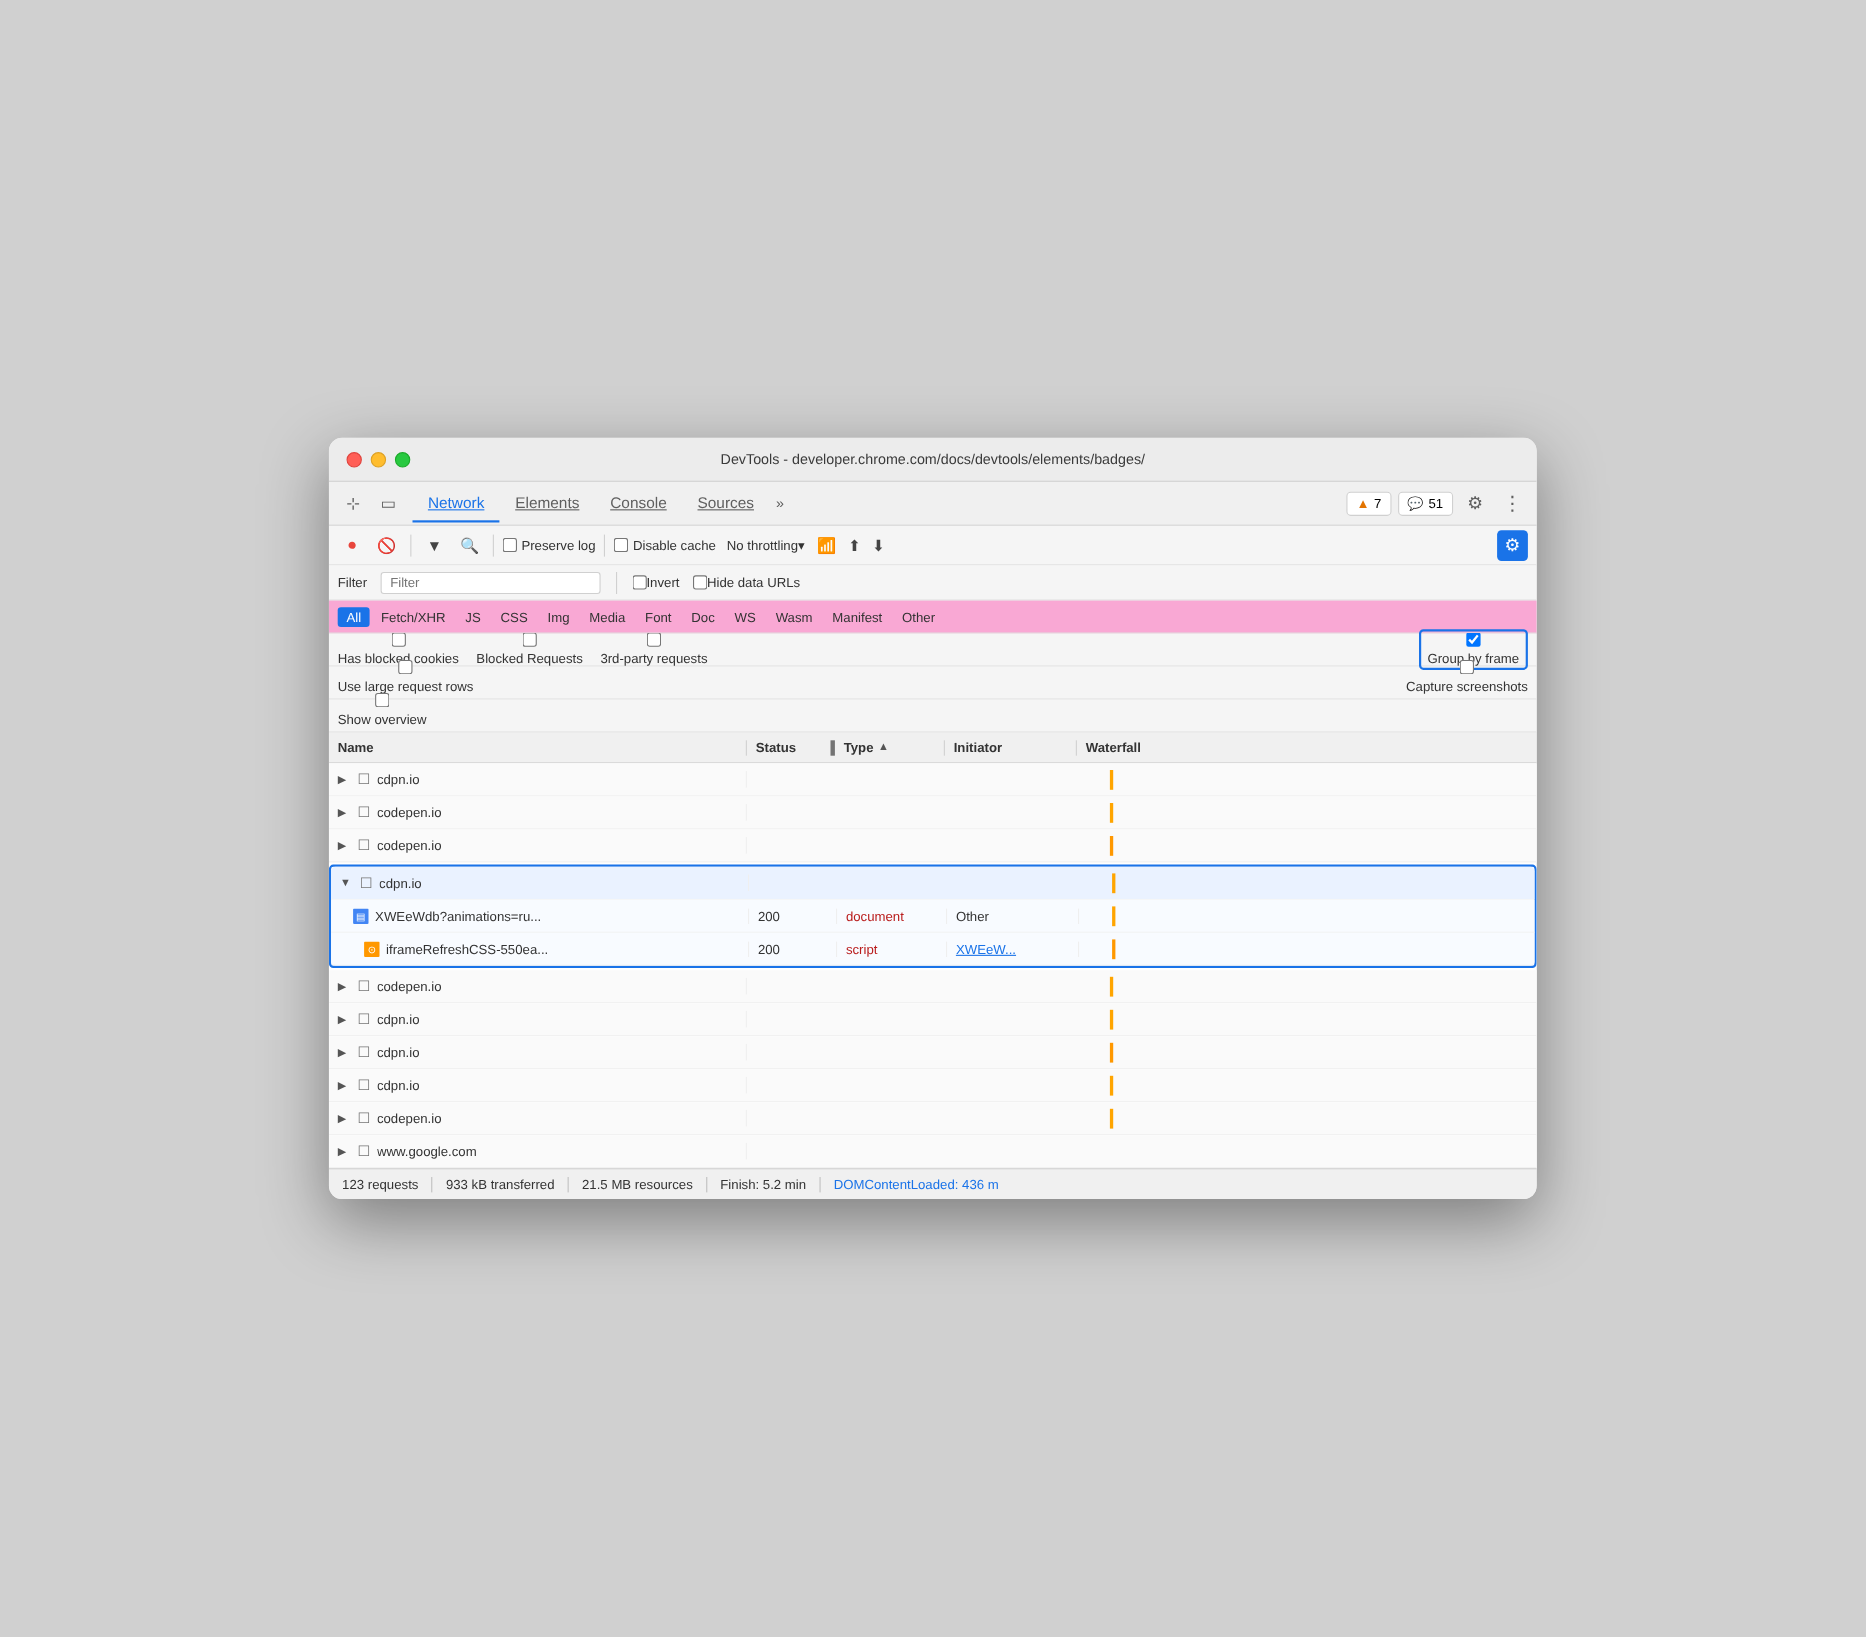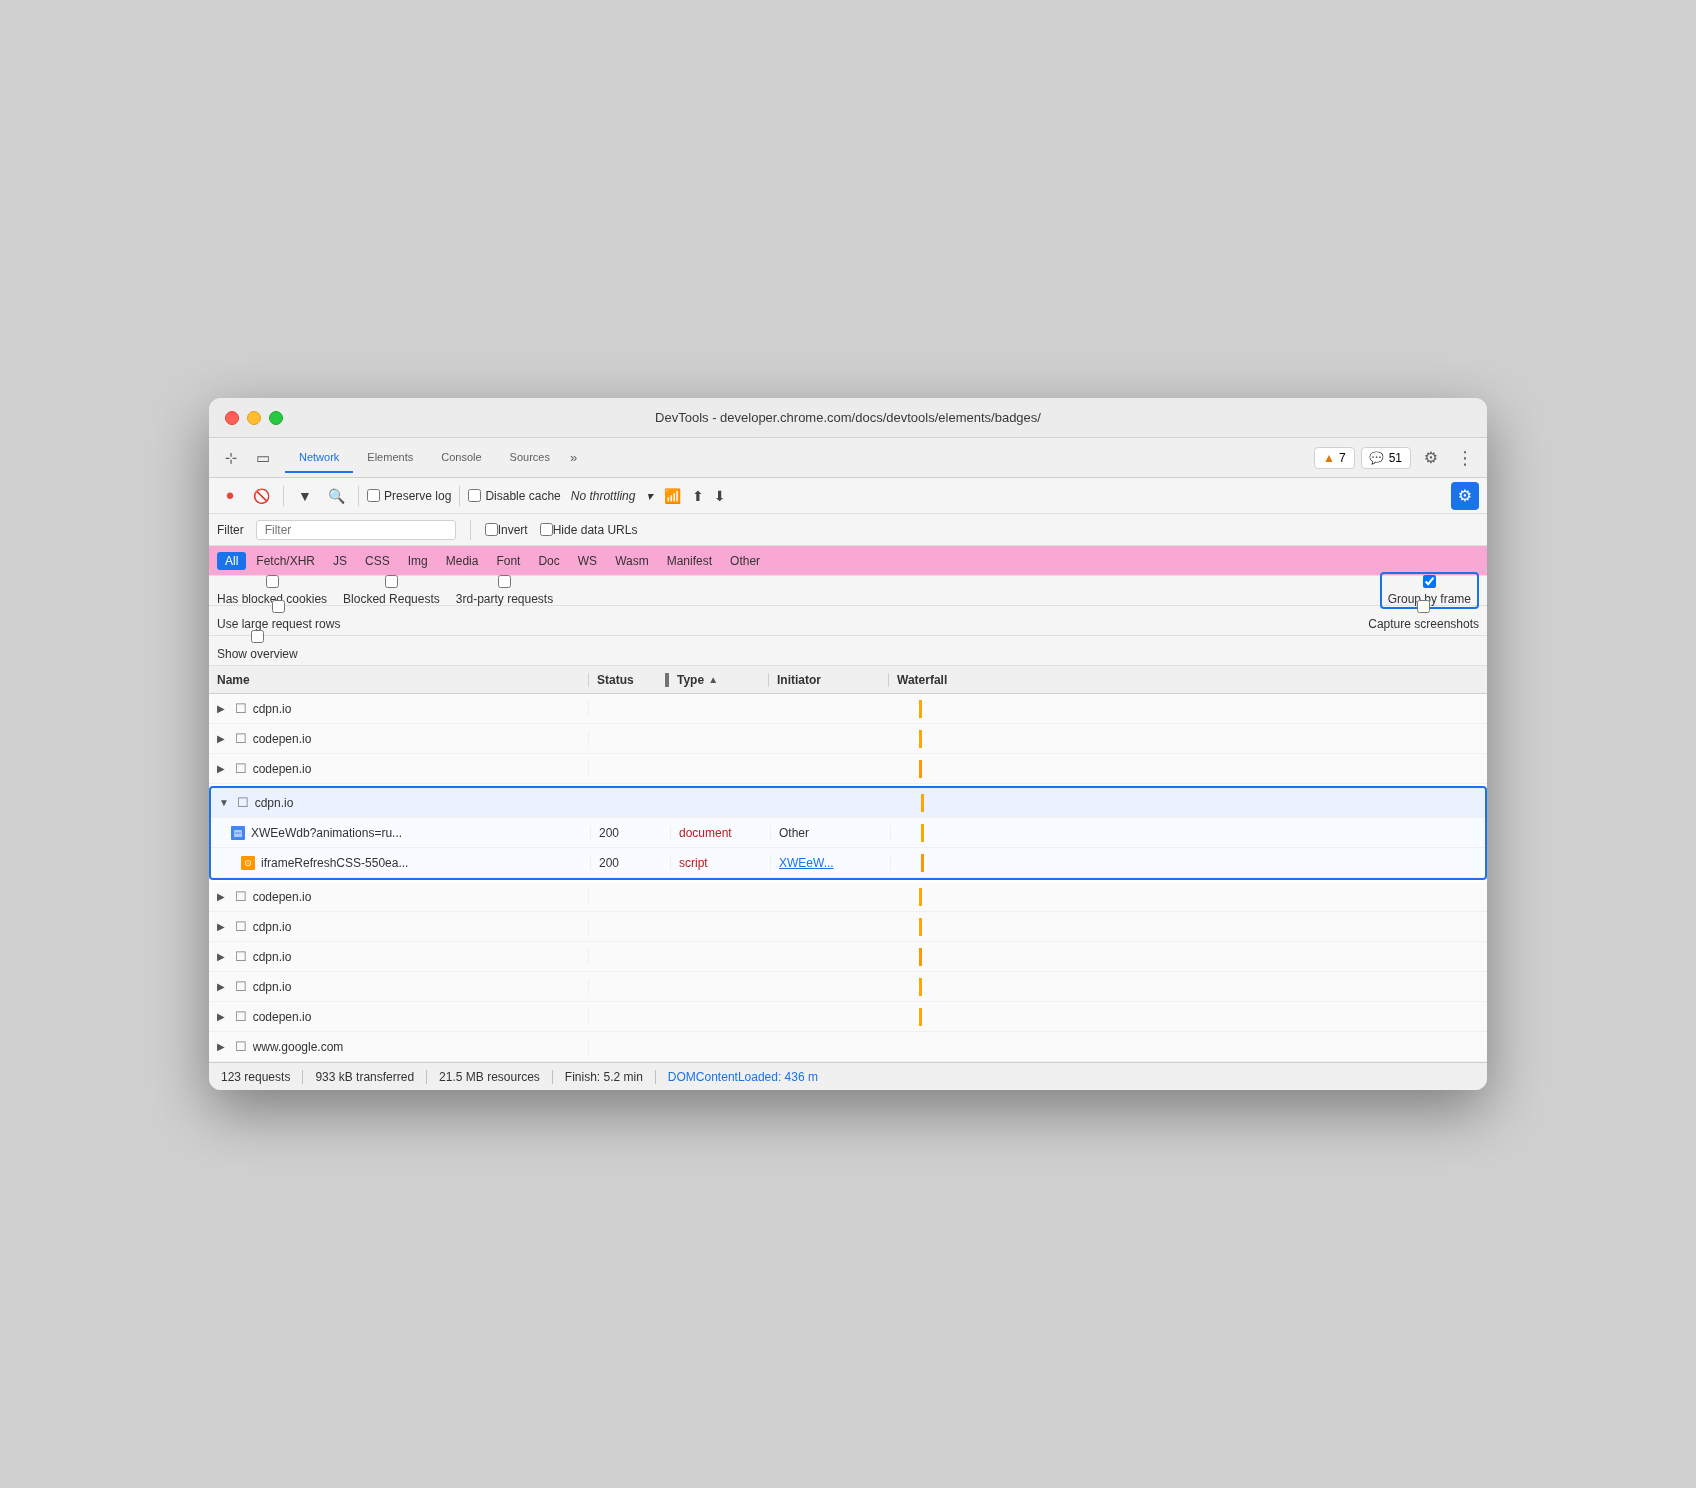--- a/index.html
+++ b/index.html
@@ -5,21 +5,21 @@
     * { margin: 0; padding: 0; box-sizing: border-box; }
     body {
       background: #d0d0d0;
       display: flex;
       justify-content: center;
       align-items: center;
       min-height: 100vh;
       font-family: -apple-system, BlinkMacSystemFont, "Segoe UI", sans-serif;
     }
     .window {
-      width: 1278px;
+      width: 1098px;
       background: #f5f5f5;
       border-radius: 12px;
       box-shadow: 0 20px 60px rgba(0,0,0,0.4);
       overflow: hidden;
     }
     .title-bar {
       background: #ececec;
       padding: 12px 16px;
       display: flex;
       align-items: center;
@@ -72,25 +72,26 @@
       cursor: pointer;
     }
     .tabs-list {
       display: flex;
       align-items: center;
       gap: 0;
       flex: 1;
     }
     .tab {
       padding: 8px 14px;
-      font-size: 11px;
+      font-size: 14px;
       color: #5f5f5f;
       cursor: pointer;
       border-bottom: 2px solid transparent;
       white-space: nowrap;
+      text-decoration: underline;
     }
     .tab.active {
       color: #1a73e8;
       border-bottom: 2px solid #1a73e8;
       font-weight: 500;
     }
     .tab-more {
       padding: 8px 6px;
       color: #5f5f5f;
       cursor: pointer;
@@ -169,27 +170,26 @@
       align-items: center;
       gap: 4px;
       font-size: 12px;
       color: #333;
       cursor: pointer;
     }
     .toolbar-checkbox input { cursor: pointer; }
     .throttle-select {
       display: flex;
       align-items: center;
-      gap: 11px;
+      gap: 0;
       font-size: 12px;
       color: #333;
       cursor: pointer;
       padding: 2px 4px;
       border-radius: 3px;
-      font-style: italic;
     }
     .wifi-icon, .upload-icon, .download-icon {
       font-size: 14px;
       color: #444;
       cursor: pointer;
       padding: 2px;
     }
     .settings-active {
       background: #1a73e8;
       color: white;

